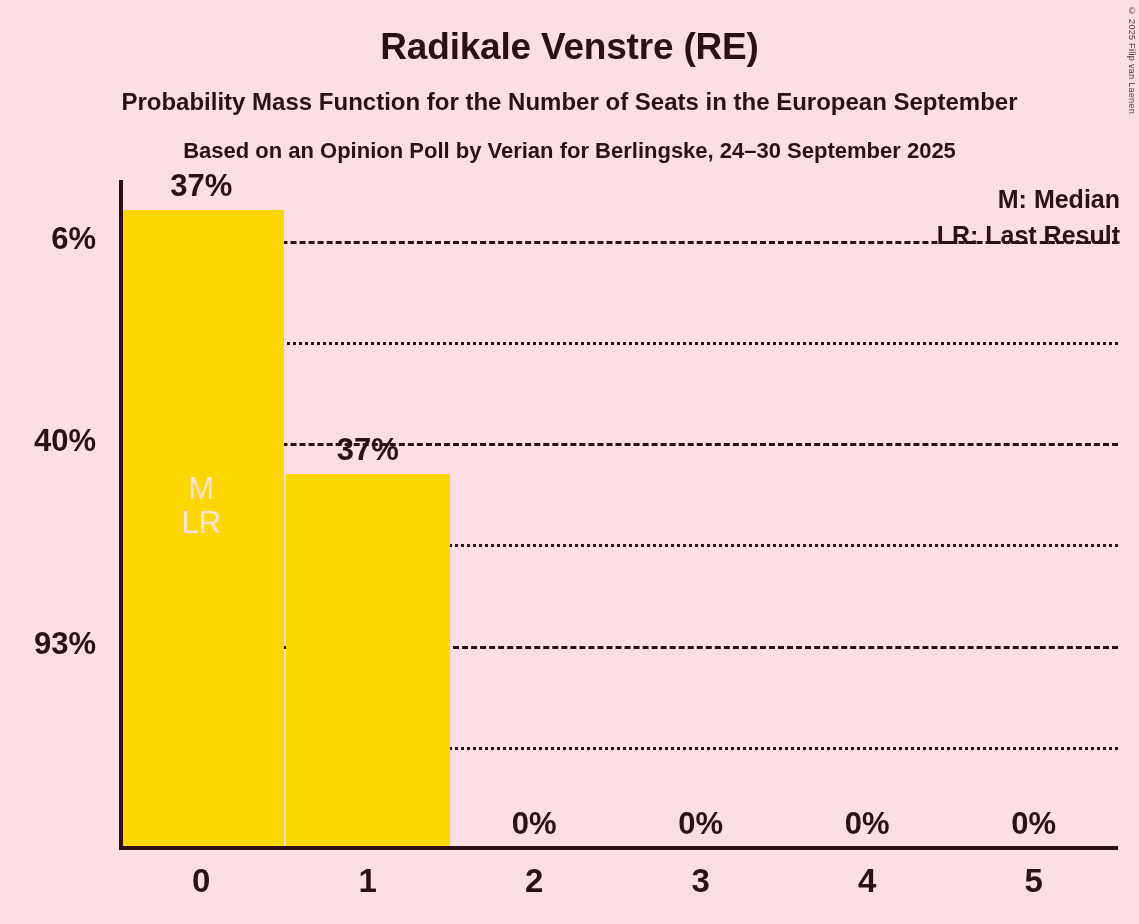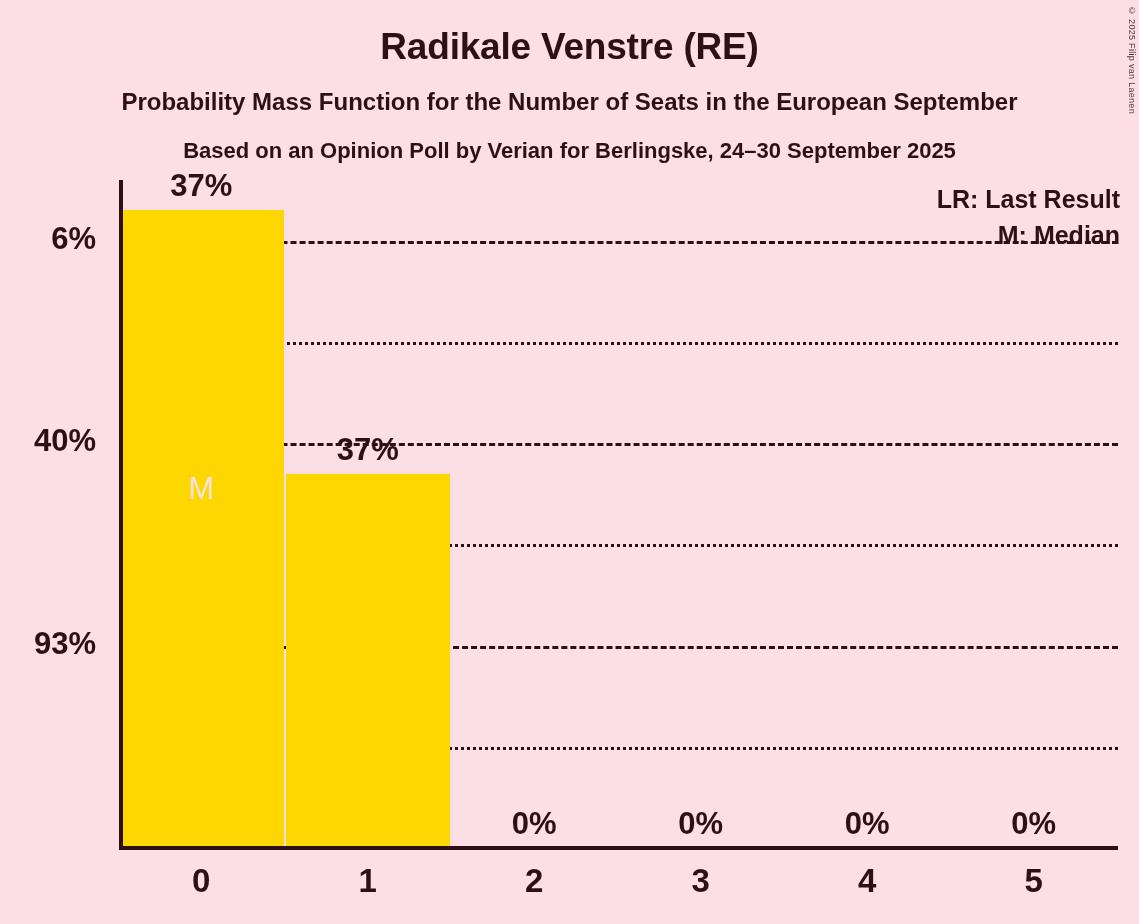--- a/index.html
+++ b/index.html
@@ -186,40 +186,41 @@
 
 <div id="chart-root">
 
   <div class="title" id="chart-title">Radikale Venstre (RE)</div>
   <div class="title" id="chart-subtitle">Probability Mass Function for the Number of Seats in the European September</div>
   <div class="title" id="chart-source">Based on an Opinion Poll by Verian for Berlingske, 24–30 September 2025</div>
 
   <div id="copyright">© 2025 Filip van Laenen</div>
 
   <div id="legend">
+    <div>M: Median</div>
     <div>LR: Last Result</div>
-    <div>M: Median</div>
   </div>
 
   <div id="y-ticks">
       <div class="y-tick-label" style="top: 625.576px;">93%</div>
       <div class="y-tick-label" style="top: 423.152px; text-align: right;">40%</div>
       <div class="y-tick-label" style="top: 220.727px;">6%</div>
     </div>
 
   <div id="plot-area">
       <div class="gridline minor" style="top: 566.788px;"></div>
       <div class="gridline minor" style="top: 364.364px;"></div>
       <div class="gridline minor" style="top: 161.939px;"></div>
       <div class="gridline major" style="top: 465.576px;"></div>
       <div class="gridline major" style="top: 263.152px;"></div>
       <div class="gridline major" style="top: 60.7273px;"></div>
       <div class="bar" style="left: 0px; width: 164.5px; height: 637.636px; background: rgb(255, 215, 0);"></div>
       <div class="bar-inner-labels" style="top: 292.364px; left: 0px; width: 164.5px;">
         <div>M</div>
+        <div>LR</div>
       </div>
       <div class="bar-value-label" style="left: 0px; width: 164.5px; top: -11.6364px;">37%</div>
       <div class="bar" style="left: 166.5px; width: 164.5px; height: 374.485px; background: rgb(255, 215, 0);"></div>
       <div class="bar-value-label" style="left: 166.5px; width: 164.5px; top: 251.515px; text-align: center;">37%</div>
       <div class="bar-value-label" style="left: 333px; width: 164.5px; top: 626px;">0%</div>
       <div class="bar-value-label" style="left: 499.5px; width: 164.5px; top: 626px;">0%</div>
       <div class="bar-value-label" style="left: 666px; width: 164.5px; top: 626px;">0%</div>
       <div class="bar-value-label" style="left: 832.5px; width: 164.5px; top: 626px;">0%</div>
     </div>
 

